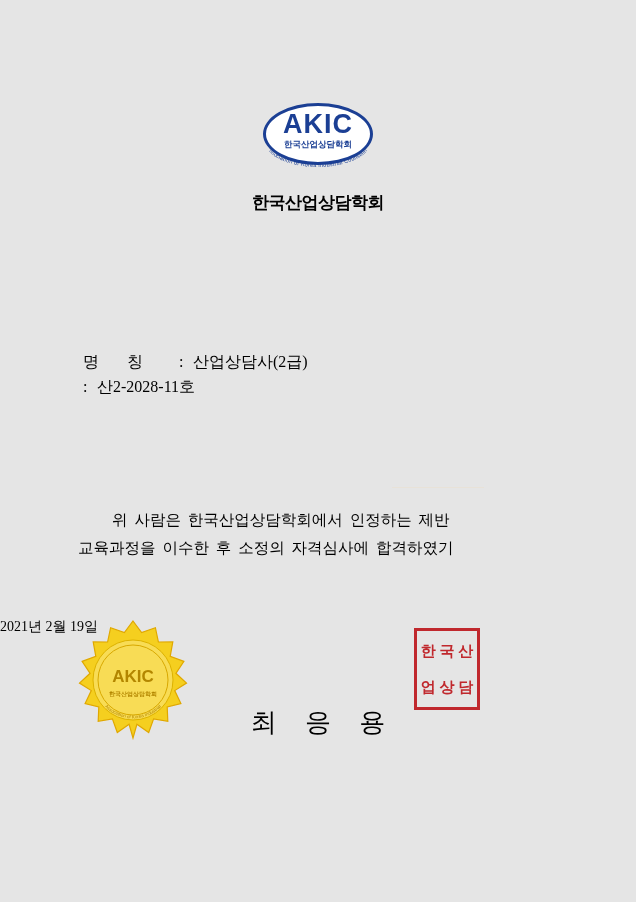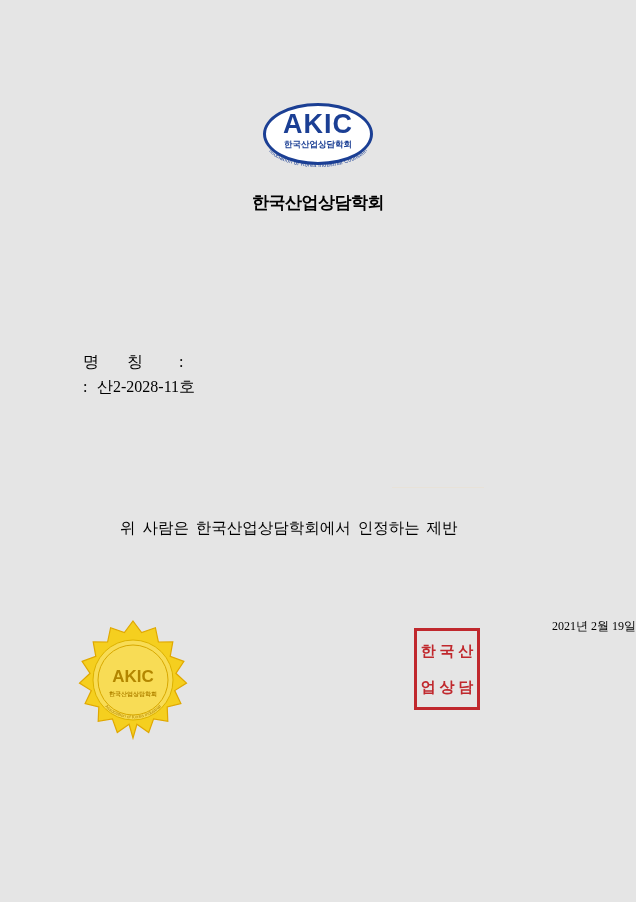--- a/index.html
+++ b/index.html
@@ -154,31 +154,31 @@
     position: absolute;
     top: 506px;
     left: 78px;
     width: 482px;
     font-size: 15.5px;
     line-height: 28px;
     text-align: justify;
     text-justify: inter-word;
     word-spacing: 3px;
   }
-  .body-text p { margin: 8px; }
+  .body-text p { margin: 0; }
   .body-text .indent { padding-left: 34px; }
 
   
   .issue-date {
     position: absolute;
     top: 618px;
     left: 0;
     width: 100%;
-    text-align: right;
-    font-size: 12px;
+    text-align: left;
+    font-size: 14px;
   }
 
   
   .issuer-org {
     position: absolute;
     top: 660px;
     left: 0;
     width: 100%;
     text-align: center;
     font-size: 30px;
@@ -261,35 +261,38 @@
     </div>
   </div>
 
   <div class="org-name">한국산업상담학회</div>
 
 
   <div class="fields">
     <div class="field-row">
       <span class="field-label spaced">명    칭</span>
       <span class="field-colon">:</span>
+      <span class="field-value">산업상담사(2급)</span>
     </div>
     <div class="field-row">
       <span class="field-colon">:</span>
       <span class="field-value">산2-2028-11호</span>
     </div>
   </div>
 
   <div class="faint-line"></div>
 
   <div class="body-text">
     <p class="indent">위  사람은  한국산업상담학회에서  인정하는  제반</p>
+    <p>교육과정을 이수한 후 소정의 자격심사에 합격하였기</p>
   </div>
 
   <div class="issue-date">2021년 2월 19일</div>
 
+  <div class="issuer-name">최 응 용</div>
 
   <div class="seal">
     <svg width="122" height="122" viewBox="0 0 122 122" xmlns="http://www.w3.org/2000/svg">
       <g>
         <polygon points="61,2 69.6,13.6 83.4,8.7 86.4,23 100.8,22.9 98.2,37.3 111.9,42.4 103.9,54.3 114.5,64.1 102.7,71.6 108.9,84.6 95.2,87.9 95.8,102.3 81.6,99.9 76.7,113.5 64.9,105.3 61,119 57.1,105.3 45.3,113.5 40.4,99.9 26.2,102.3 26.8,87.9 13.1,84.6 19.3,71.6 7.5,64.1 18.1,54.3 10.1,42.4 23.8,37.3 21.2,22.9 35.6,23 38.6,8.7 52.4,13.6" fill="#f5cf1f" stroke="#e0a800" stroke-width="1.2"></polygon>
         <circle cx="61" cy="61" r="40" fill="#f8dc55" stroke="#ddb200" stroke-width="1"></circle>
         <circle cx="61" cy="61" r="35" fill="none" stroke="#d8a800" stroke-width="1"></circle>
         <text x="61" y="63" text-anchor="middle" font-family="Liberation Sans, sans-serif" font-weight="bold" font-size="17" fill="#b38600">AKIC</text>
         <text x="61" y="77" text-anchor="middle" font-family="Liberation Sans, sans-serif" font-weight="bold" font-size="6" fill="#b38600">한국산업상담학회</text>
         <defs>

